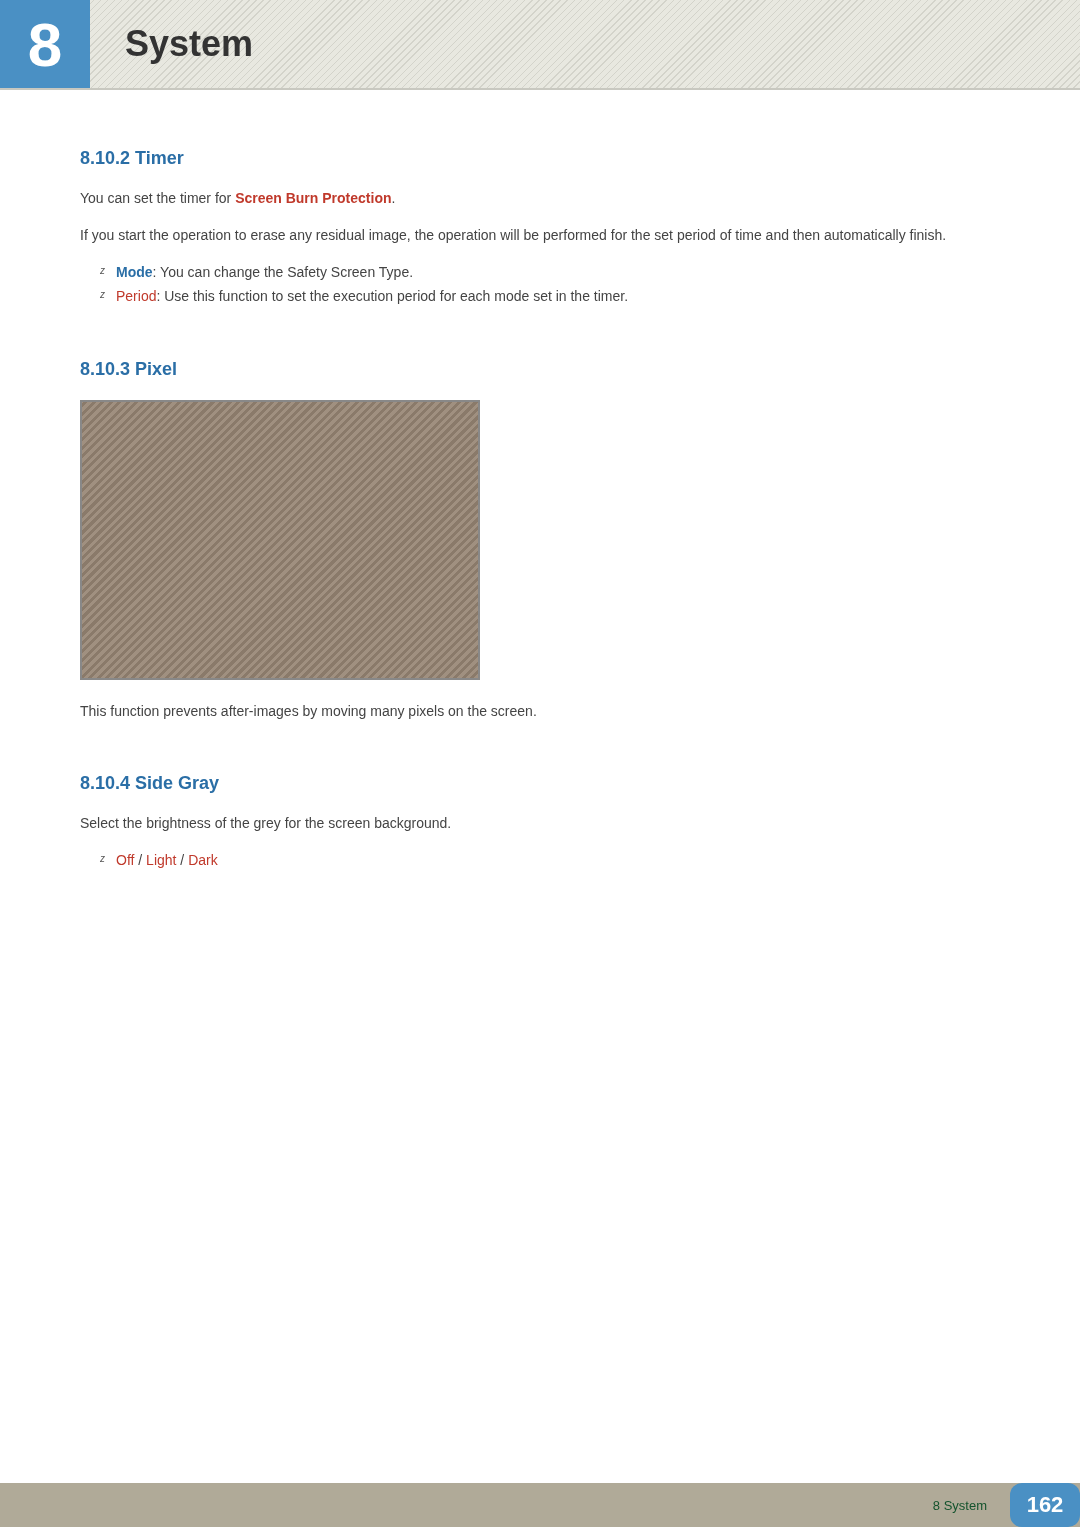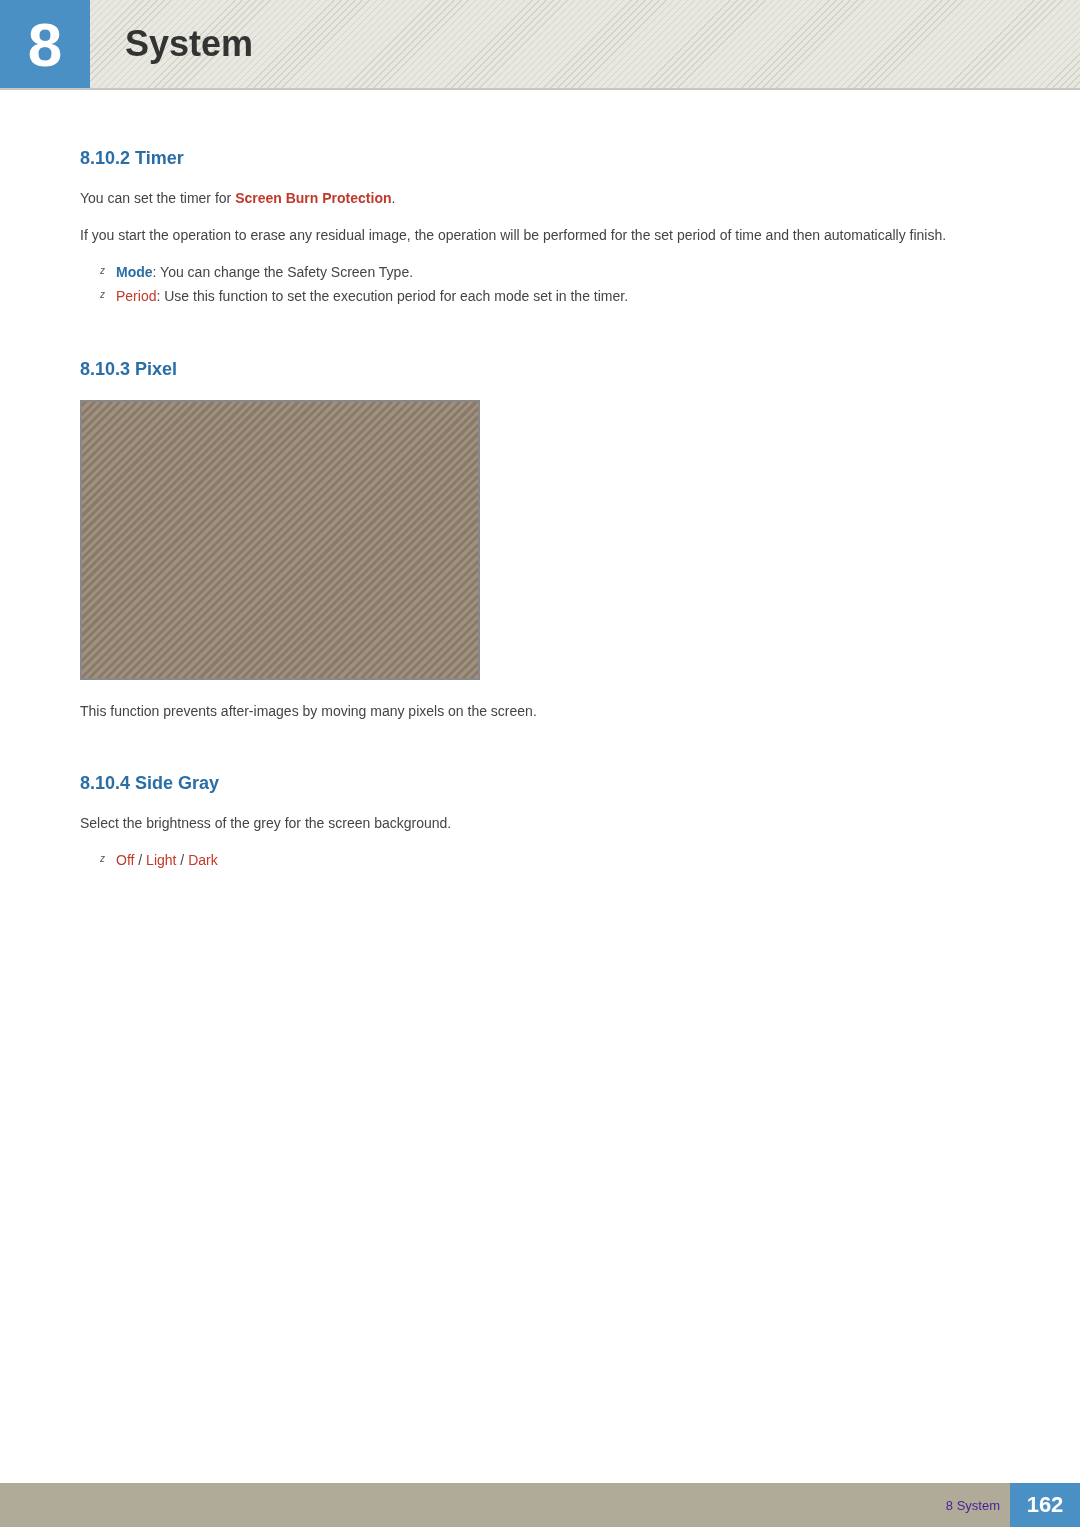--- a/index.html
+++ b/index.html
@@ -165,35 +165,36 @@
       height: 44px;
       background: #b0aa98;
       display: flex;
       align-items: center;
       justify-content: flex-end;
       padding-right: 0;
     }
 
     .footer-text {
       font-size: 13px;
-      color: #4c1d95;
-      margin-right: 10px;
+      color: #14532d;
+      margin-right: 23px;
     }
 
     .footer-page-box {
       background: #4a90c4;
       color: white;
       font-size: 22px;
       font-weight: bold;
       padding: 0 16px;
       height: 44px;
       display: flex;
       align-items: center;
       justify-content: center;
       min-width: 70px;
+      border-radius: 12px;
     }
   </style>
 </head>
 <body>
 
 <div class="header-band">
   <div class="header-number-box">
     <span class="header-number">8</span>
   </div>
   <span class="header-title">System</span>

